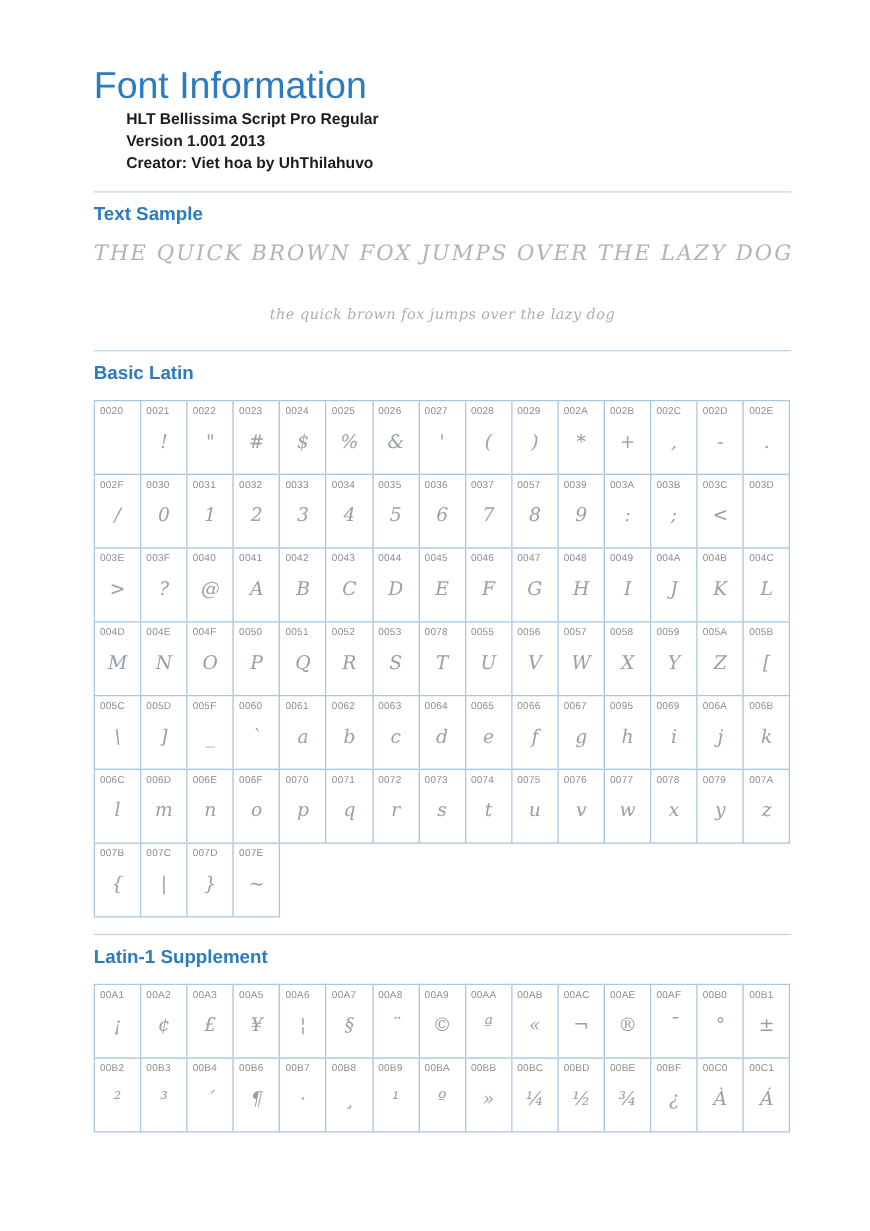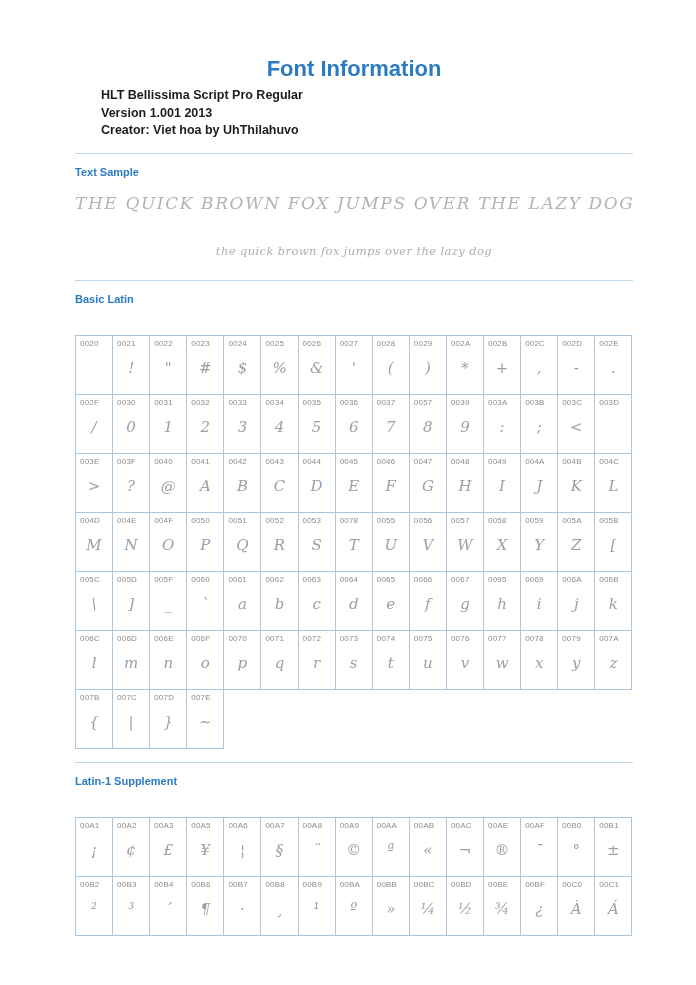--- a/index.html
+++ b/index.html
@@ -11,42 +11,42 @@
     --glyph:#99a0a7;
     --script:#b3b3b3;
   }
   html,body{margin:0;padding:0;}
   body{
     width:696px;height:985px;background:#ffffff;overflow:hidden;
     font-family:"Liberation Sans",sans-serif;
   }
   .page{padding:56px 63px 0 75px;width:558px;box-sizing:content-box;}
   h1.page-title{
-    margin:0 0 6px 0;font-size:22px;line-height:25px;font-weight:bold;color:var(--accent);text-align:center;
+    margin:0 0 6px 0;font-size:30px;line-height:25px;font-weight:normal;color:var(--accent);
   }
   .meta-line{
     font-size:12.5px;font-weight:bold;color:var(--body-text);line-height:17.5px;margin-left:26px;
   }
   hr.sep{
     border:none;border-top:1px solid var(--separator);margin:13px 0 0 0;height:0;
   }
   h2.section-heading{
-    margin:10px 0 0 0;font-size:11px;line-height:16px;font-weight:bold;color:var(--accent);
+    margin:10px 0 0 0;font-size:15px;line-height:16px;font-weight:bold;color:var(--accent);
   }
   .sample-upper{
     margin-top:13px;text-align:center;white-space:nowrap;overflow:hidden;
     font-family:"DejaVu Serif",serif;font-style:italic;font-size:17px;
     letter-spacing:1.6px;color:var(--script);
   }
   .sample-lower{
     margin-top:31px;margin-bottom:22px;text-align:center;white-space:nowrap;
     font-family:"DejaVu Serif",serif;font-style:italic;font-size:11.5px;
     letter-spacing:0.4px;color:#aeaeae;
   }
-  .glyph-table{margin-top:28px;}
+  .glyph-table{margin-top:13px;}
   .grid-row{display:flex;}
   .grid-row + .grid-row{margin-top:-1px;}
   .cell{
     position:relative;box-sizing:border-box;
     flex:0 0 38.1px;width:38.1px;height:60px;
     border:1px solid var(--table-border);
     margin-right:-1px;background:#ffffff;
   }
   .cell:last-child{margin-right:0;}
   .cell .code{

